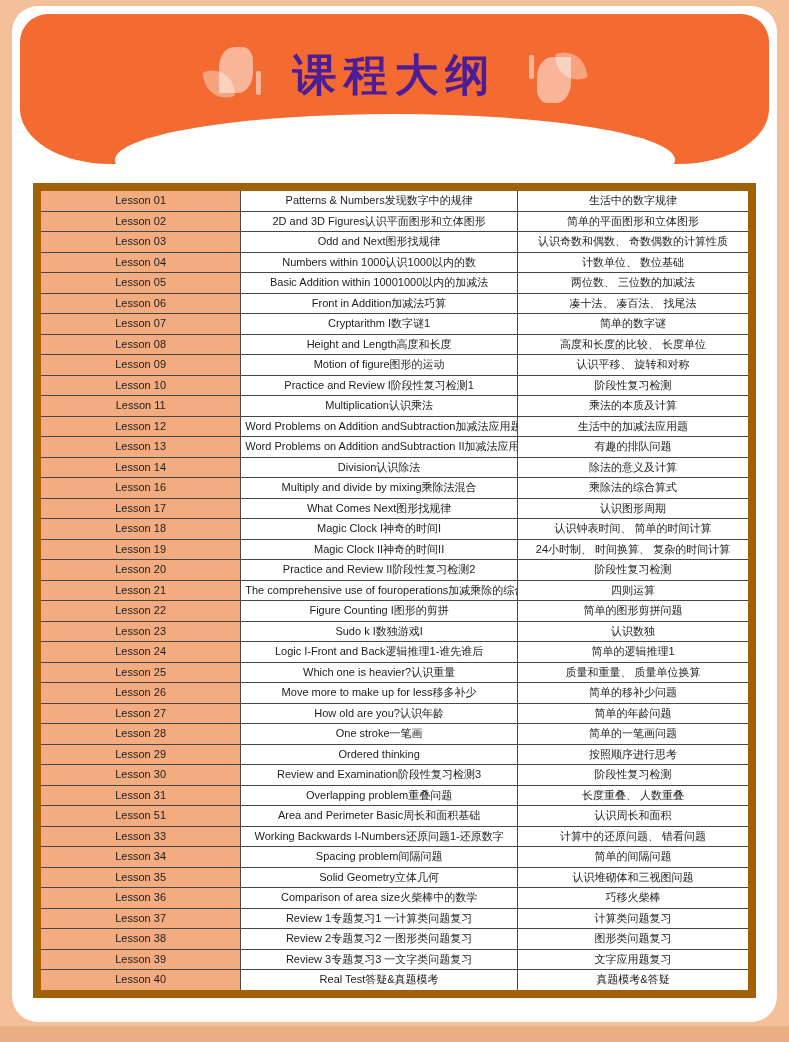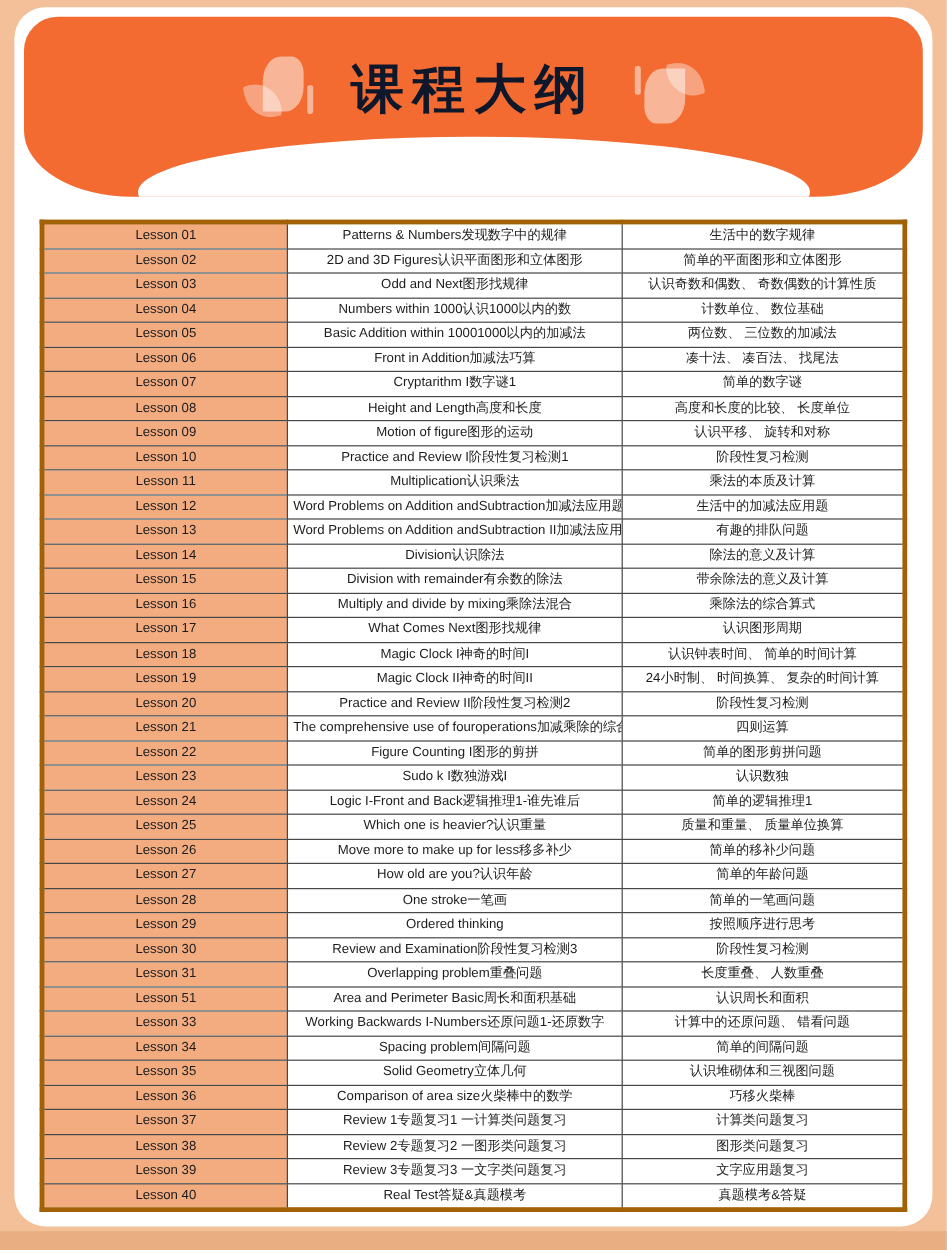--- a/index.html
+++ b/index.html
@@ -25,21 +25,21 @@
   .header-curve{
     position:absolute;left:50%;bottom:-42px;transform:translateX(-50%);
     width:560px;height:92px;background:#ffffff;border-radius:50%;
   }
   .header-content{
     position:relative;height:100%;
     display:flex;align-items:center;justify-content:center;gap:30px;
     padding-bottom:28px;box-sizing:border-box;
   }
   .page-title{
-    color:#0f172a;font-size:44px;font-weight:bold;letter-spacing:7px;
+    color:#4c1d95;font-size:44px;font-weight:bold;letter-spacing:7px;
     line-height:1;white-space:nowrap;
   }
   
   .leaf{position:relative;width:58px;height:56px;flex:0 0 auto;}
   .leaf .big{
     position:absolute;right:10px;top:0;width:34px;height:46px;
     background:rgba(255,255,255,0.50);
     border-radius:45% 30% 45% 0 / 45% 30% 45% 0;
   }
   .leaf .swoosh{
@@ -49,21 +49,21 @@
     transform:rotate(-12deg);
   }
   .leaf .bar{
     position:absolute;right:2px;bottom:8px;width:5px;height:24px;
     background:rgba(255,255,255,0.50);border-radius:2px;
   }
   .leaf.flipped{transform:rotate(180deg);}
   .outline-table{
     position:absolute;left:21px;top:177px;width:723px;
     border-collapse:collapse;
-    border:4px solid #a16207;
+    border:8px solid #a16207;
     table-layout:fixed;
   }
   .outline-table td{
     border:1px solid #474747;
     height:19.5px;padding:0 4px;
     font-size:11px;color:#1c1c1c;
     text-align:center;vertical-align:middle;
     white-space:nowrap;overflow:hidden;
     line-height:1;
   }
@@ -167,25 +167,20 @@
           <td class="lesson-cell">Lesson 13</td>
           <td class="title-cell">Word Problems on Addition andSubtraction II加减法应用题2</td>
           <td class="desc-cell">有趣的排队问题</td>
         </tr>
         <tr>
           <td class="lesson-cell">Lesson 14</td>
           <td class="title-cell">Division认识除法</td>
           <td class="desc-cell">除法的意义及计算</td>
         </tr>
         <tr>
-          <td class="lesson-cell">Lesson 15</td>
-          <td class="title-cell">Division with remainder有余数的除法</td>
-          <td class="desc-cell">带余除法的意义及计算</td>
-        </tr>
-        <tr>
           <td class="lesson-cell">Lesson 16</td>
           <td class="title-cell">Multiply and divide by mixing乘除法混合</td>
           <td class="desc-cell">乘除法的综合算式</td>
         </tr>
         <tr>
           <td class="lesson-cell">Lesson 17</td>
           <td class="title-cell">What Comes Next图形找规律</td>
           <td class="desc-cell">认识图形周期</td>
         </tr>
         <tr>

